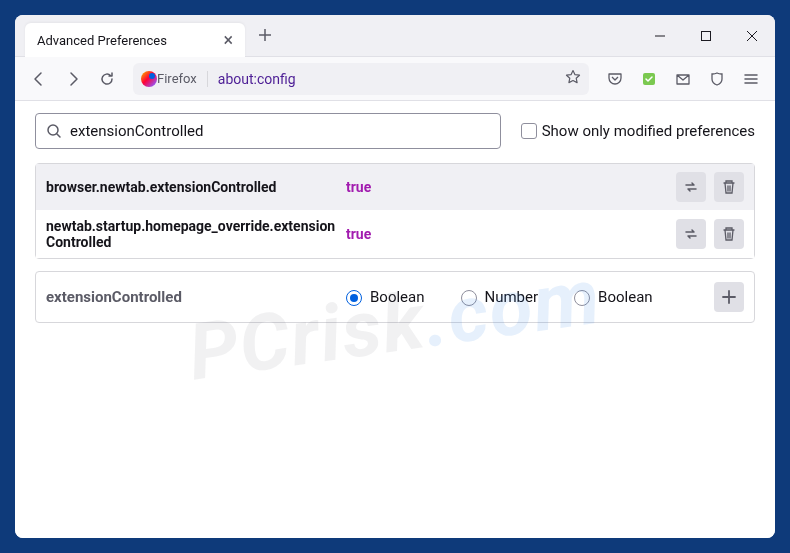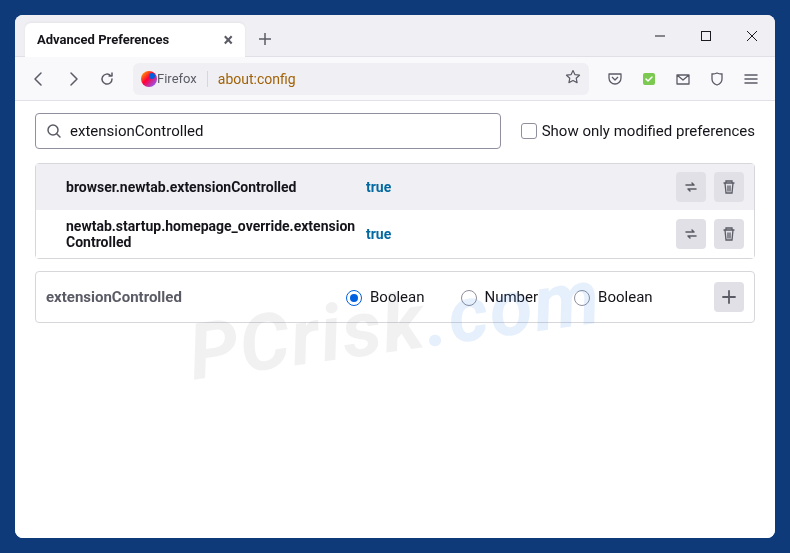--- a/index.html
+++ b/index.html
@@ -1,44 +1,44 @@
 <!DOCTYPE html>
 <html><head>
 <meta charset="utf-8">
 <style>
 * { box-sizing: border-box; margin: 0; padding: 0; font-family: -apple-system, BlinkMacSystemFont, "Segoe UI", Roboto, sans-serif; }
 body { background: #0e3a7a; width: 790px; height: 553px; padding: 15px; position: relative; }
 .window { background: #fff; border-radius: 8px; width: 100%; height: 100%; display: flex; flex-direction: column; overflow: hidden; }
-.titlebar { display: flex; align-items: center; height: 42px; background: #f0f0f4; border-bottom: 1px solid #e0e0e6; font-weight: bold; }
+.titlebar { display: flex; align-items: flex-start; height: 42px; background: #f0f0f4; border-bottom: 1px solid #e0e0e6; }
 .tab { display: flex; align-items: center; background: #fff; border-radius: 6px 6px 0 0; padding: 0 12px; height: 34px; margin-left: 10px; margin-top: 8px; min-width: 220px; font-size: 13px; color: #15141a; box-shadow: 0 -1px 3px rgba(0,0,0,0.05); }
 .tab .close { margin-left: auto; font-size: 18px; color: #5b5b66; cursor: pointer; line-height: 1; }
 .newtab { width: 28px; height: 28px; display: flex; align-items: center; justify-content: center; margin-left: 6px; margin-top: 6px; cursor: pointer; color: #5b5b66; border-radius: 4px; }
 .win-controls { margin-left: auto; display: flex; }
 .win-btn { width: 46px; height: 42px; display: flex; align-items: center; justify-content: center; color: #1c1b22; cursor: pointer; }
 .toolbar { display: flex; align-items: center; height: 44px; padding: 0 8px; gap: 2px; background: #f9f9fb; border-bottom: 1px solid #e0e0e6; }
 .tb-icon { width: 32px; height: 32px; display: flex; align-items: center; justify-content: center; border-radius: 4px; color: #5b5b66; cursor: pointer; }
 .urlbar { flex: 1; display: flex; align-items: center; background: #f0f0f4; border-radius: 6px; height: 32px; margin: 0 8px; padding: 0 8px; font-size: 14px; }
 .urlbar .fxlabel { display: flex; align-items: center; gap: 0; padding-right: 10px; border-right: 1px solid #d7d7db; color: #5b5b66; font-size: 13px; }
 .fxicon { width: 16px; height: 16px; background: linear-gradient(135deg, #ff9500 10%, #ff0039 45%, #9059ff 90%); border-radius: 50%; position: relative; }
 .fxicon::after { content: ""; position: absolute; right: 2px; top: 2px; width: 6px; height: 6px; background: #0060df; border-radius: 50%; }
-.urlbar .addr { padding-left: 10px; color: #a16207; flex: 1; }
+.urlbar .addr { padding-left: 10px; color: #4c1d95; flex: 1; }
 .urlbar .star { color: #5b5b66; cursor: pointer; }
 .content { flex: 1; background: #fff; padding: 12px 20px; overflow: auto; position: relative; }
 .searchrow { display: flex; gap: 20px; align-items: center; margin-bottom: 14px; }
 .searchbox { flex: 1; display: flex; align-items: center; border: 1px solid #8f8f9d; border-radius: 4px; height: 36px; padding: 0 10px; gap: 8px; }
 .searchbox svg { color: #5b5b66; flex-shrink: 0; }
 .searchbox input { border: none; outline: none; flex: 1; font-size: 15px; color: #15141a; background: transparent; }
 .showmod { display: flex; align-items: center; gap: 5px; font-size: 15px; color: #15141a; }
 .chk { width: 16px; height: 16px; border: 1px solid #8f8f9d; border-radius: 3px; cursor: pointer; }
 .prefs { border: 1px solid #d7d7db; border-radius: 4px; }
 .pref { display: flex; align-items: center; min-height: 42px; padding: 8px 10px; font-size: 14px; }
 .pref.odd { background: #f0f0f4; }
 .pref.even { background: #fff; }
-.pref-name { width: 300px; font-weight: 700; color: #15141a; word-break: break-all; padding-right: 10px; margin-left: 20px; }
-.pref-val { flex: 1; font-weight: 700; color: #0369a1; }
+.pref-name { width: 300px; font-weight: 700; color: #15141a; word-break: break-all; padding-right: 10px; }
+.pref-val { flex: 1; font-weight: 700; color: #a21caf; }
 .pref-actions { display: flex; gap: 8px; }
 .act-btn { width: 30px; height: 30px; display: flex; align-items: center; justify-content: center; background: #e0e0e6; border-radius: 4px; cursor: pointer; color: #5b5b66; }
 .newpref { display: flex; align-items: center; border: 1px solid #d7d7db; border-radius: 4px; margin-top: 12px; padding: 10px; font-size: 15px; }
 .newpref-name { width: 300px; font-weight: 700; color: #5b5b66; }
 .radios { flex: 1; display: flex; gap: 36px; align-items: center; }
 .radio { display: flex; align-items: flex-end; gap: 8px; color: #15141a; cursor: pointer; }
 .r { width: 16px; height: 16px; border: 1.5px solid #8f8f9d; border-radius: 50%; display: flex; align-items: center; justify-content: center; }
 .r.sel { border-color: #0060df; }
 .r.sel::after { content: ""; width: 8px; height: 8px; background: #0060df; border-radius: 50%; }
 .watermark { position: absolute; left: 50%; top: 50%; transform: translate(-50%, -45%) rotate(-8deg); font-size: 78px; font-weight: 700; color: rgba(100,100,115,0.09); letter-spacing: 2px; white-space: nowrap; pointer-events: none; user-select: none; font-style: italic; }

